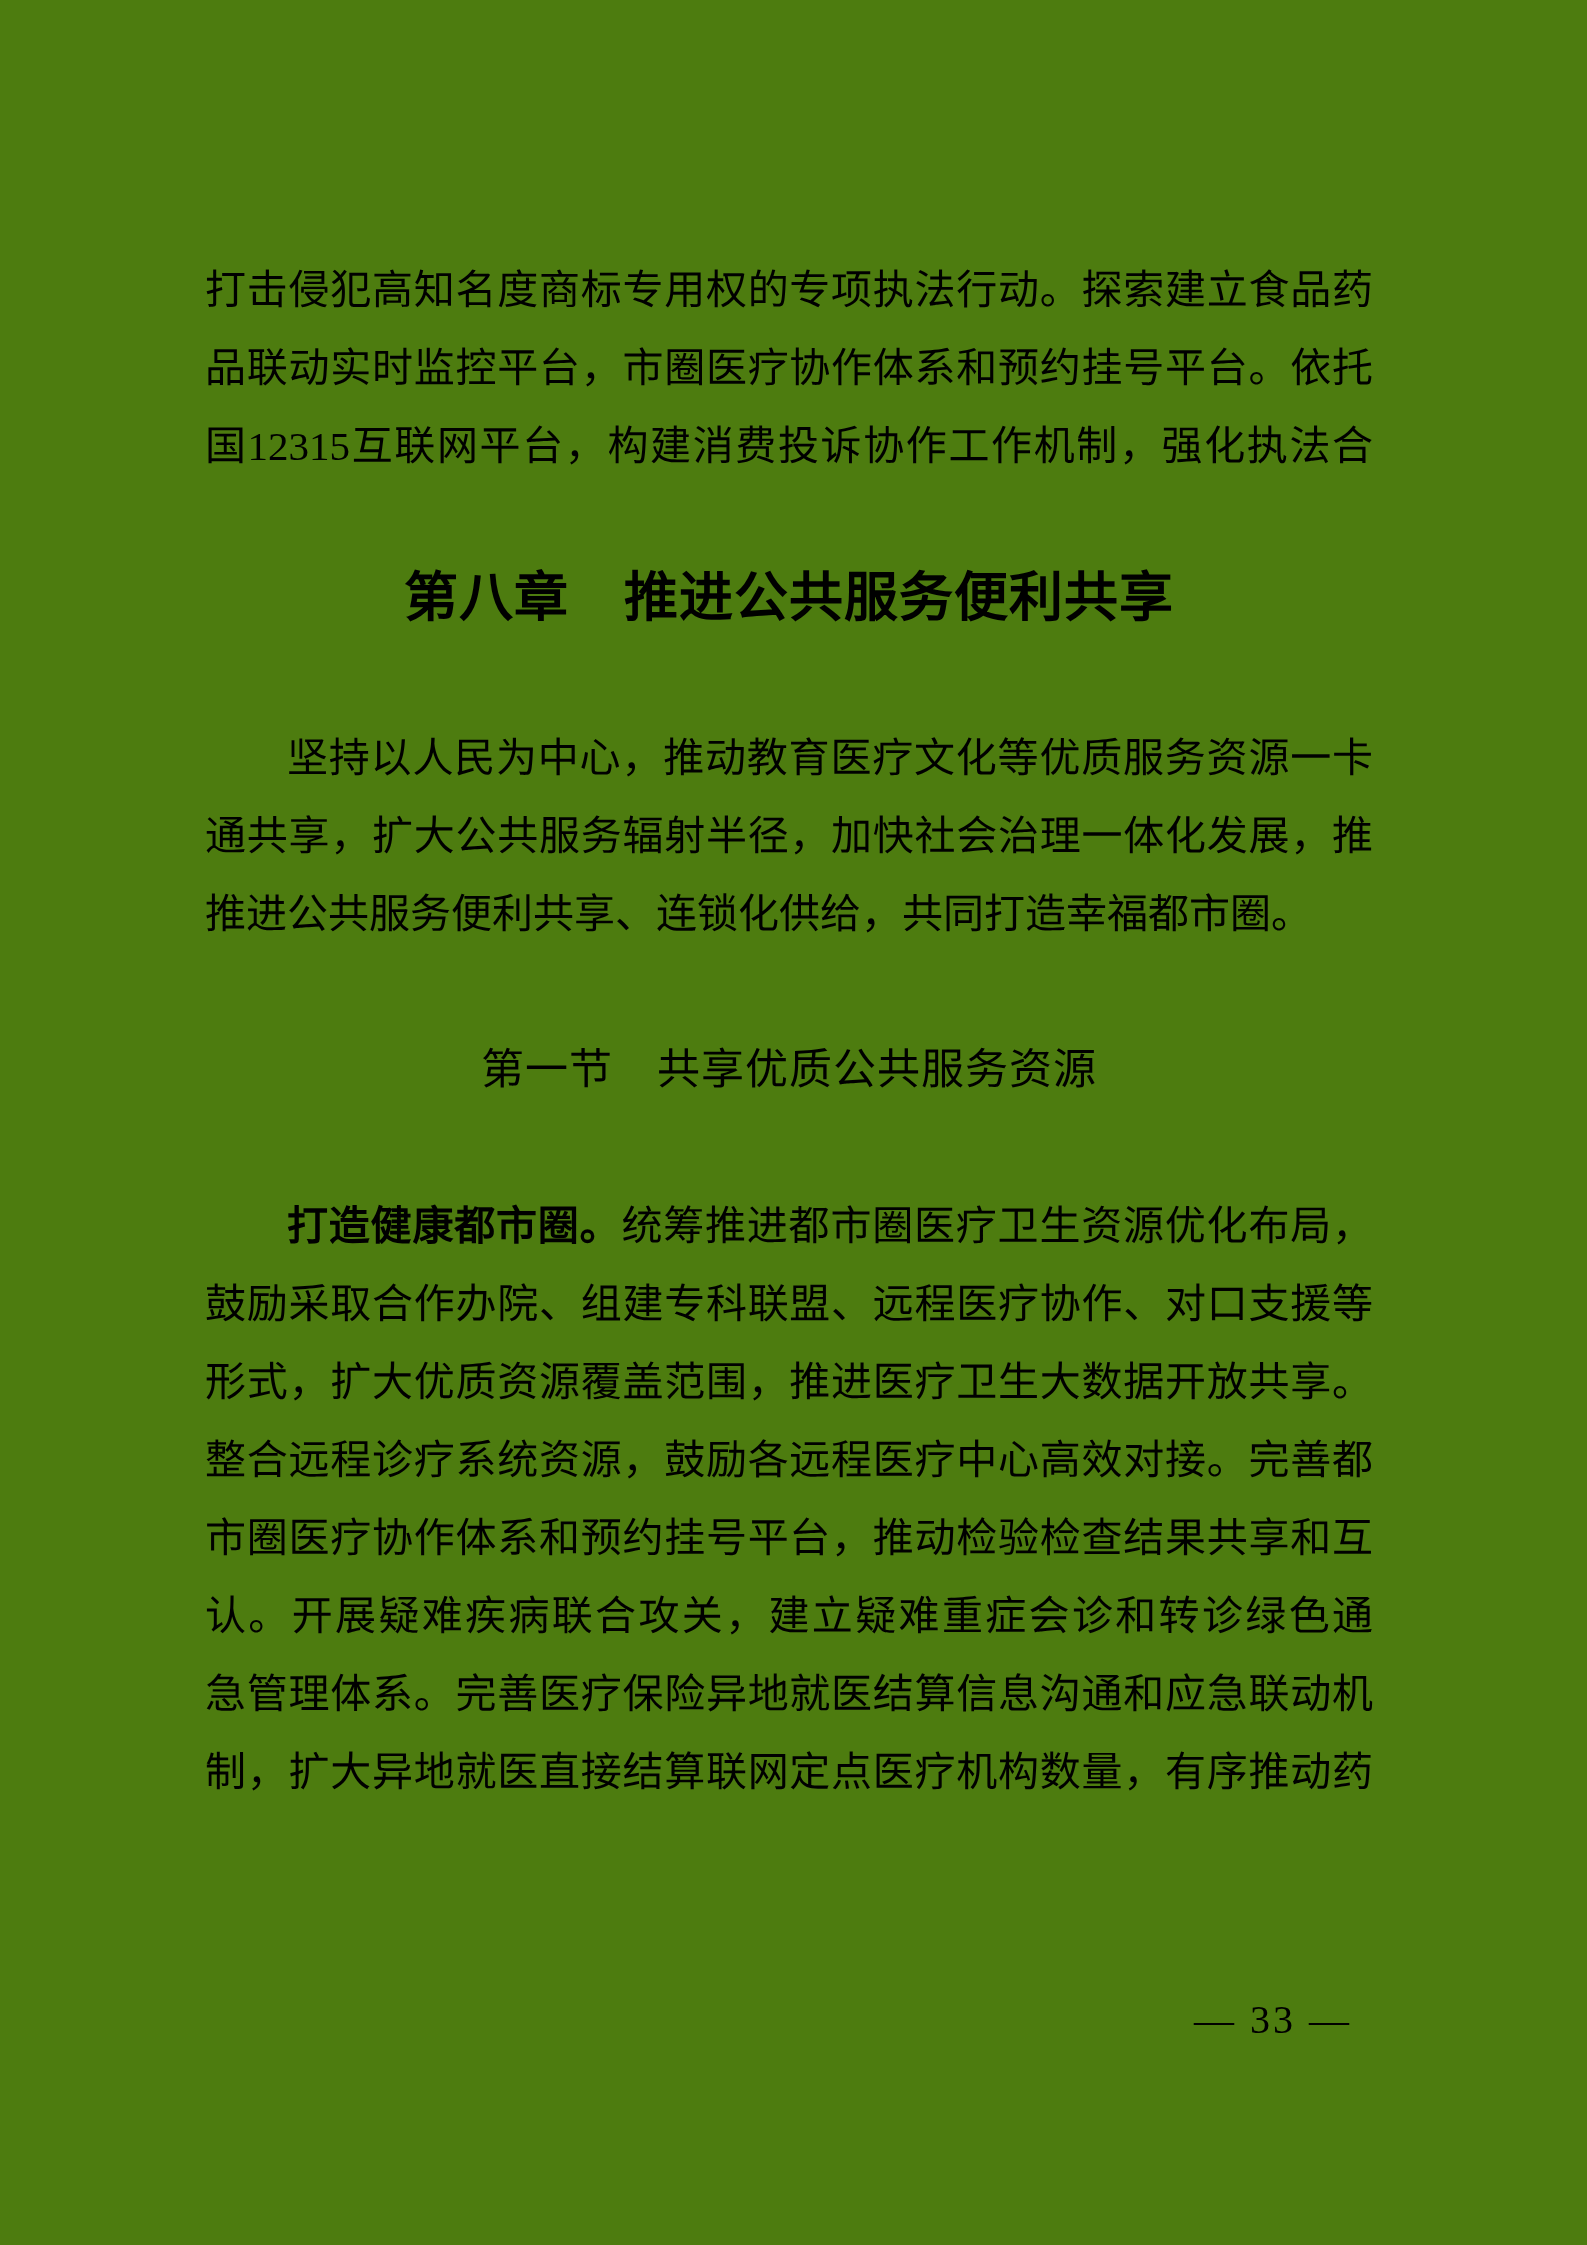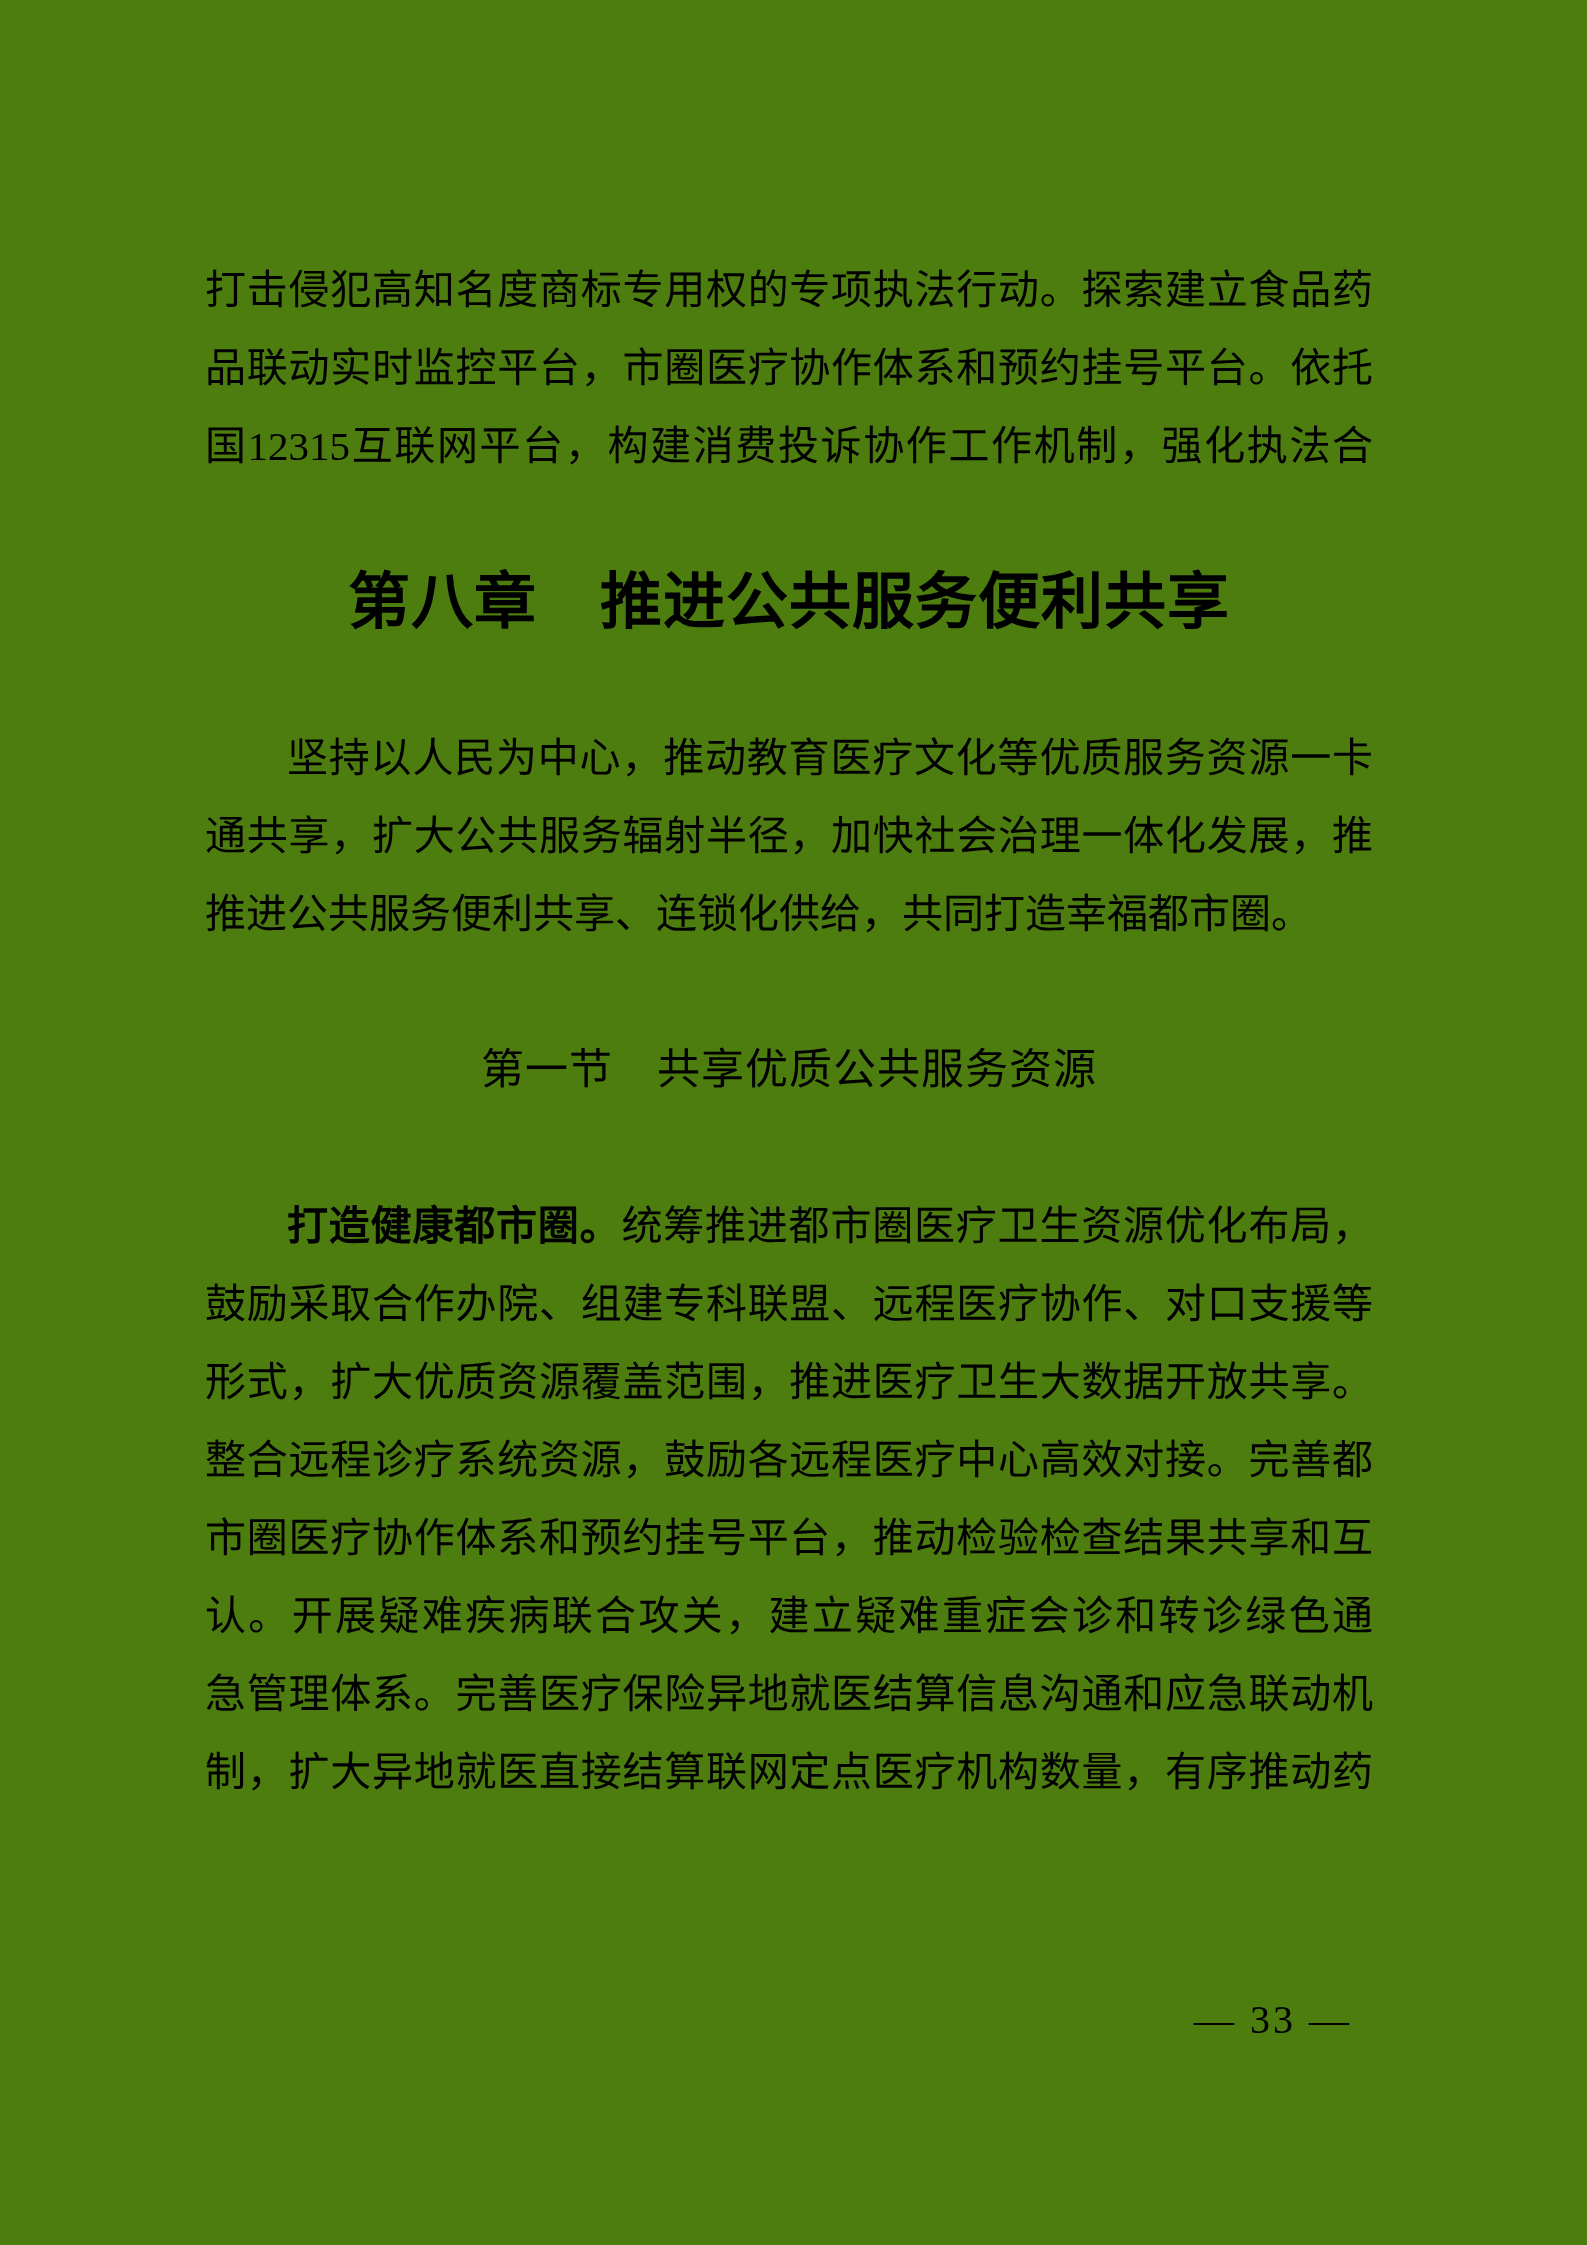--- a/index.html
+++ b/index.html
@@ -29,23 +29,23 @@
   }
   .line.last{
     text-align-last:left;
     -moz-text-align-last:left;
   }
   .line.ind{text-indent:82px;}
   .lead{font-weight:700;}
   .chapter-heading{
     height:78px;line-height:78px;
     margin:78px 0;
-    font-family:Liberation Sans, sans-serif;
+    font-family:Liberation Mono, monospace;
     font-weight:700;
-    font-size:62px;
+    font-size:54px;
     text-align:center;
     letter-spacing:1px;
   }
   .section-heading{
     height:78px;line-height:78px;
     margin:78px 0;
     font-size:43px;
     font-weight:400;
     text-align:center;
     letter-spacing:1px;

